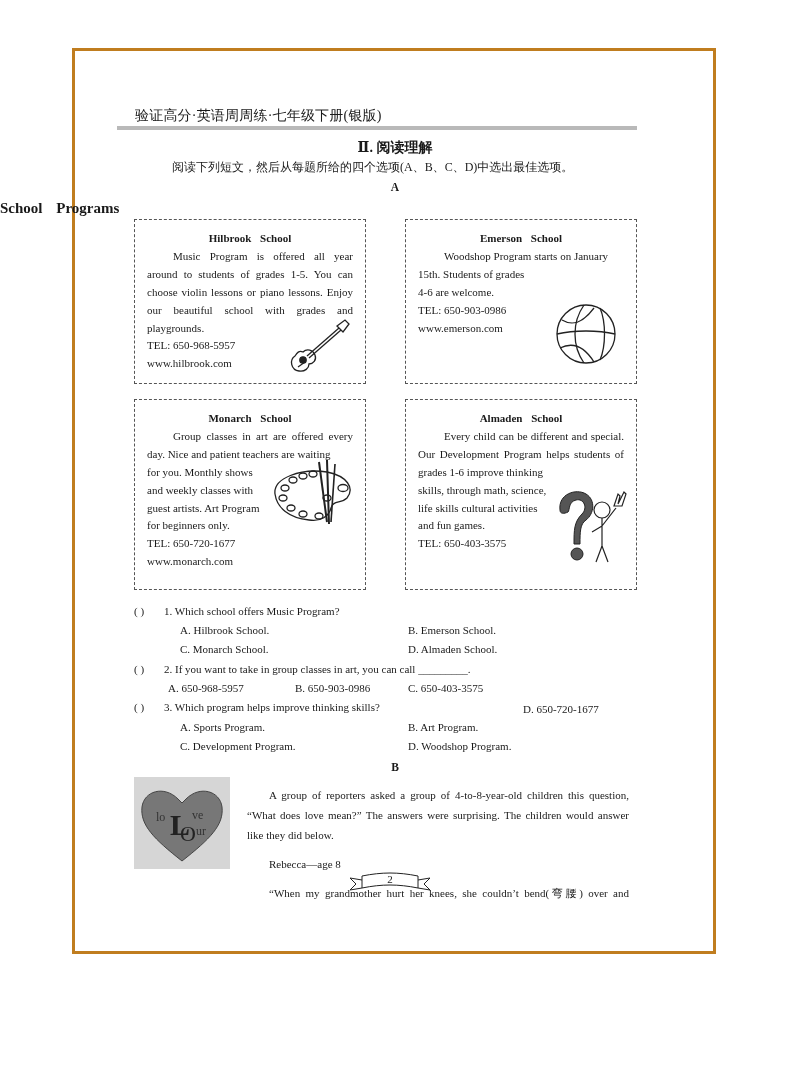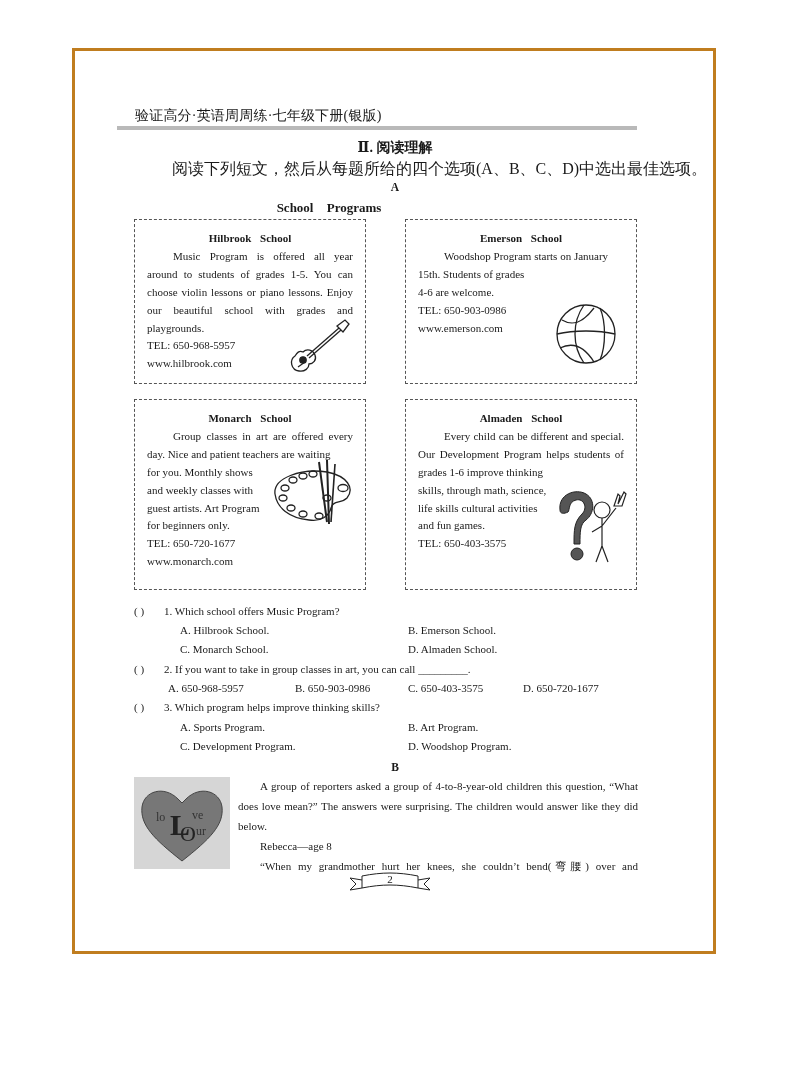--- a/index.html
+++ b/index.html
@@ -4,44 +4,44 @@
 <style>
   html, body { margin: 0; padding: 0; background: #ffffff; }
   body { width: 790px; height: 1066px; position: relative; overflow: hidden;
          font-family: "Liberation Serif", "DejaVu Serif", serif; color: #1a1a1a; }
   .frame { position: absolute; left: 72px; top: 48px; width: 638px; height: 900px;
            border: 3px solid #c07d1f; }
   .abs { position: absolute; }
   .header-title { left: 135px; top: 107px; font-size: 14px; letter-spacing: 0.2px; }
   .header-bar { left: 117px; top: 126px; width: 520px; height: 4px; background: #b9b9b9; }
   .section-title { left: 0; width: 790px; top: 139px; text-align: center; font-size: 14px; font-weight: bold; }
-  .instructions { left: 155px; top: 159px; font-size: 16px; padding-left: 17px; }
+  .instructions { left: 155px; top: 159px; font-size: 12px; padding-left: 17px; }
   .part-a { left: 0; width: 790px; top: 181px; text-align: center; font-size: 11.5px; font-weight: bold; }
-  .programs-title { left: 0; width: 658px; top: 200px; text-align: center; font-size: 13px; font-weight: bold; word-spacing: 10px; }
+  .programs-title { left: 0; width: 658px; top: 200px; text-align: left; font-size: 15px; font-weight: bold; word-spacing: 10px; }
 
   .card { position: absolute; border: 1px dashed #555; box-sizing: border-box; padding: 10px 12px 0 12px;
           font-size: 11px; line-height: 17.9px; }
   .card-title { text-align: center; font-weight: bold; word-spacing: 6px; }
   .indent { text-indent: 26px; text-align: justify; }
   .card-line { white-space: nowrap; }
   .card-hilbrook { left: 134px; top: 219px; width: 232px; height: 165px; }
   .card-emerson { left: 405px; top: 219px; width: 232px; height: 165px; }
   .card-monarch { left: 134px; top: 399px; width: 232px; height: 191px; }
   .card-almaden { left: 405px; top: 399px; width: 232px; height: 191px; }
   .pic { position: absolute; }
 
   .q-row { position: absolute; font-size: 11px; white-space: nowrap; }
   .paren-open { position: absolute; left: 134px; }
   .q-text { position: absolute; left: 162px; }
   .opt { position: absolute; font-size: 11px; white-space: nowrap; }
 
   .part-b { left: 0; width: 790px; top: 761px; text-align: center; font-size: 11.5px; font-weight: bold; }
   .heart-box { left: 134px; top: 777px; width: 96px; height: 92px; background: #d6d6d6; }
   .passage { left: 238px; top: 776px; width: 400px; font-size: 11px; line-height: 20px; }
-  .passage p { margin: 0; text-align: justify; }
+  .passage p { margin: 9px; text-align: justify; }
   .passage .ind { text-indent: 22px; }
   .passage .last { text-align-last: justify; }
   .ribbon { left: 348px; top: 872px; width: 84px; height: 20px; }
   .page-num { left: 348px; top: 873px; width: 84px; text-align: center; font-size: 11px; }
 </style>
 </head>
 <body>
 
 <div class="frame"></div>
 
@@ -145,21 +145,21 @@
 <div class="opt" style="left:180px; top:643px;">C. Monarch School.</div>
 <div class="opt" style="left:408px; top:643px;">D. Almaden School.</div>
 
 <div class="q-row" style="top:663px; left:0; width:790px;">
   <span class="paren-open">(          )</span>
   <span class="q-text" style="left:164px;">2. If you want to take in group classes in art, you can call _________.</span>
 </div>
 <div class="opt" style="left:168px; top:682px;">A. 650-968-5957</div>
 <div class="opt" style="left:295px; top:682px;">B. 650-903-0986</div>
 <div class="opt" style="left:408px; top:682px;">C. 650-403-3575</div>
-<div class="opt" style="left:523px; top:682px;">D. 650-720-1677</div>
+<div class="opt" style="left:523px; top:703px;">D. 650-720-1677</div>
 
 <div class="q-row" style="top:701px; left:0; width:790px;">
   <span class="paren-open">(          )</span>
   <span class="q-text" style="left:164px;">3. Which program helps improve thinking skills?</span>
 </div>
 <div class="opt" style="left:180px; top:721px;">A. Sports Program.</div>
 <div class="opt" style="left:408px; top:721px;">B. Art Program.</div>
 <div class="opt" style="left:180px; top:740px;">C. Development Program.</div>
 <div class="opt" style="left:408px; top:740px;">D. Woodshop Program.</div>
 

